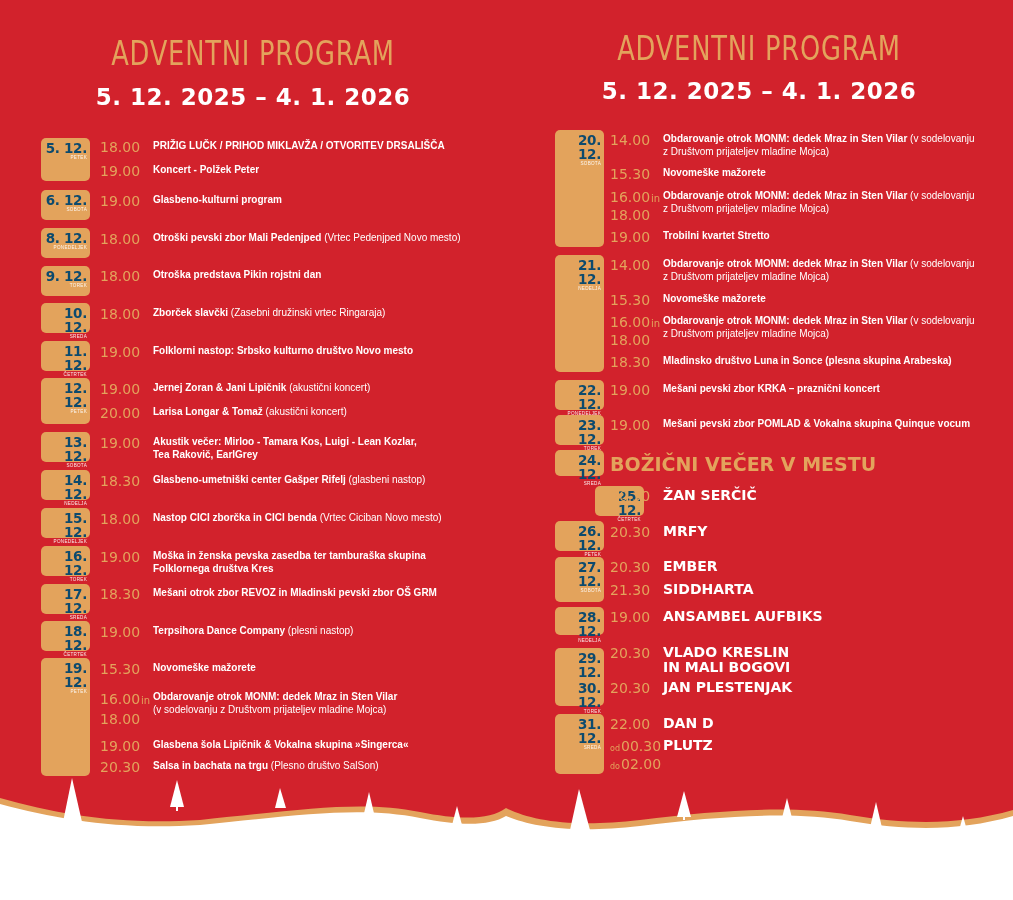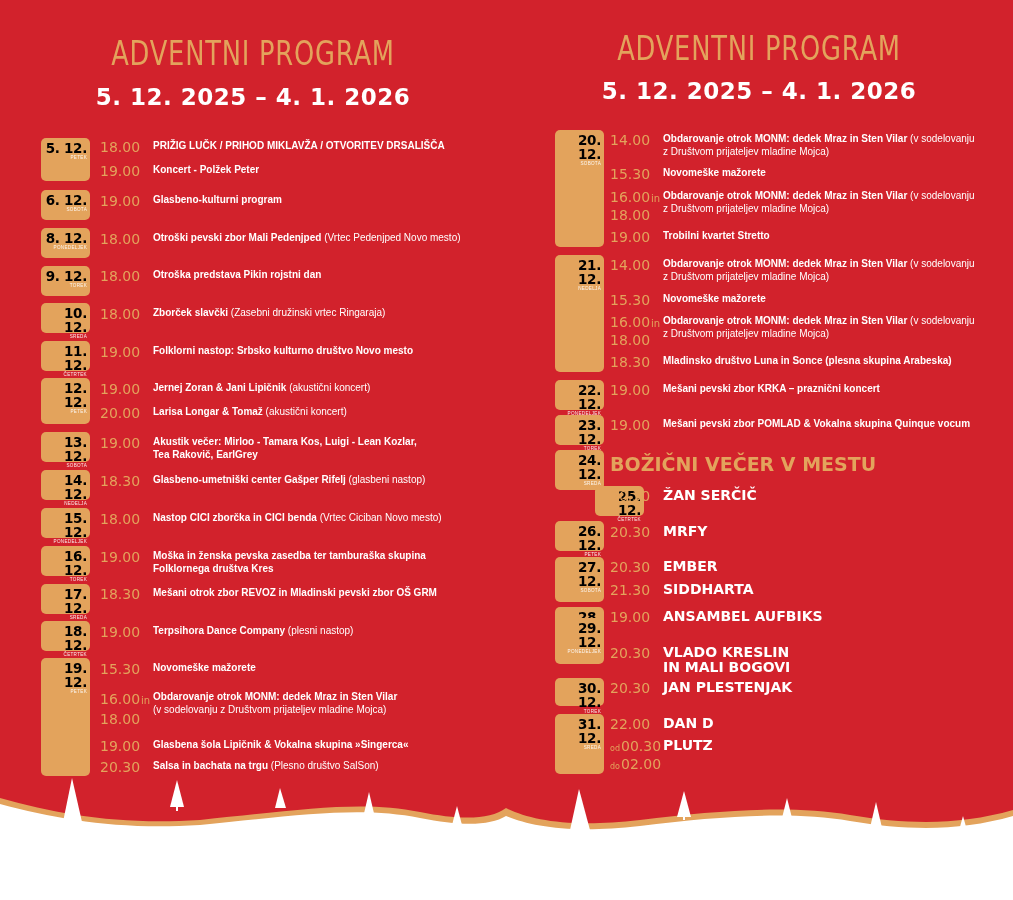--- a/index.html
+++ b/index.html
@@ -18,21 +18,21 @@
   }
   .subtitle {
     position: absolute; width: 506px; text-align: center;
     color: #ffffff; font-weight: bold; font-size: 23px; letter-spacing: 0.5px;
     font-family: "DejaVu Sans", sans-serif;
   }
   .datebox {
     position: absolute; width: 49px; background: #e3a35c; border-radius: 5px;
     text-align: right; padding: 3px 3px 0 0;
   }
-  .datebox .d { color: #000000; font-weight: bold; font-size: 13.5px; line-height: 14px; font-family: "DejaVu Sans", sans-serif; letter-spacing: -0.3px; }
+  .datebox .d { color: #0c4a6e; font-weight: bold; font-size: 13.5px; line-height: 14px; font-family: "DejaVu Sans", sans-serif; letter-spacing: -0.3px; }
   .datebox .w { color: #fff; font-size: 4.6px; line-height: 6px; letter-spacing: 0.3px; opacity: 0.9; }
   .ev { position: absolute; display: flex; align-items: flex-start; }
   .time { color: #e3a35c; font-size: 14px; width: 53px; line-height: 16px; font-family: "DejaVu Sans", sans-serif; }
   .time .small { font-size: 10px; margin-left: 1px; }
   .time .pre { font-size: 8px; margin-right: 1px; }
   .desc { color: #fff; font-size: 10px; line-height: 13px; }
   .desc b { font-weight: bold; }
   .desc .n { font-weight: normal; }
   .big { color: #fff; font-weight: bold; font-size: 14px; line-height: 15px; font-family: "DejaVu Sans", sans-serif; }
   .special { color: #e3a35c; font-weight: bold; font-size: 19px; font-family: "DejaVu Sans", sans-serif; }
@@ -266,21 +266,21 @@
 
   <div class="datebox" style="left:49px;top:415px;height:30px;">
     <div class="d">23. 12.</div>
     <div class="w">TOREK</div>
   </div>
   <div class="ev" style="left:104px;top:417px;">
     <div class="time">19.00</div>
     <div class="desc"><b>Mešani pevski zbor POMLAD &amp;  Vokalna skupina Quinque vocum</b></div>
   </div>
 
-  <div class="datebox" style="left:49px;top:450px;height:40px;">
+  <div class="datebox" style="left:49px;top:450px;height:26px;">
     <div class="d">24. 12.</div>
     <div class="w">SREDA</div>
   </div>
   <div class="ev" style="left:104px;top:453px;">
     <div class="special">BOŽIČNI VEČER V MESTU</div>
   </div>
 
   <div class="datebox" style="left:49px;top:486px;height:30px;margin-left:40px;">
     <div class="d">25. 12.</div>
     <div class="w">ČETRTEK</div>
@@ -314,21 +314,21 @@
 
   <div class="datebox" style="left:49px;top:607px;height:28px;">
     <div class="d">28. 12.</div>
     <div class="w">NEDELJA</div>
   </div>
   <div class="ev" style="left:104px;top:609px;">
     <div class="time">19.00</div>
     <div class="big">ANSAMBEL AUFBIKS</div>
   </div>
 
-  <div class="datebox" style="left:49px;top:618px;height:46px;">
+  <div class="datebox" style="left:49px;top:648px;height:46px;">
     <div class="d">29. 12.</div>
     <div class="w">PONEDELJEK</div>
   </div>
   <div class="ev" style="left:104px;top:645px;">
     <div class="time">20.30</div>
     <div>
       <div class="big">VLADO KRESLIN</div>
       <div class="big">IN MALI BOGOVI</div>
     </div>
   </div>

